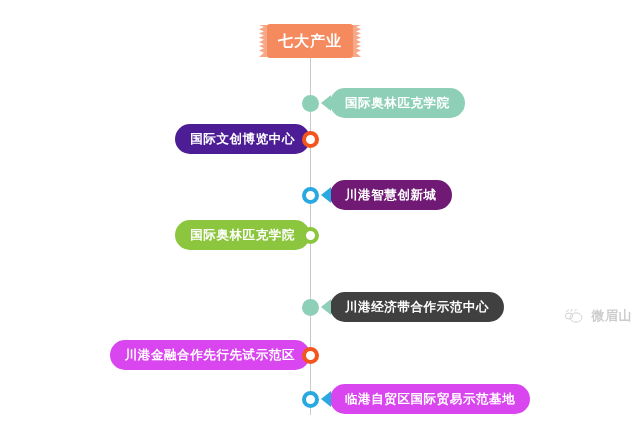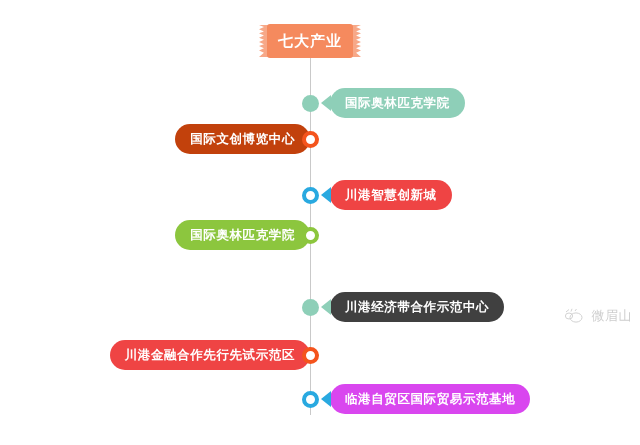--- a/index.html
+++ b/index.html
@@ -161,20 +161,21 @@
   
   .watermark {
     position: absolute;
     right: 8px;
     bottom: 12px;
     display: flex;
     align-items: center;
     gap: 6px;
     opacity: 0.30;
     z-index: 6;
+    font-weight: bold;
   }
   .watermark-icon {
     width: 22px;
     height: 16px;
     position: relative;
   }
   .watermark-text {
     font-size: 13px;
     color: #5a5a5a;
     letter-spacing: 0.5px;
@@ -198,45 +199,45 @@
 
   <div id="nodes">
       <div class="node right" style="top: 103px;">
         <div class="marker filled" style="color: rgb(142, 207, 184);"></div>
         <div class="bubble" style="background: rgb(142, 207, 184); color: rgb(142, 207, 184);">
           <span class="bubble-label">国际奥林匹克学院</span>
         </div>
       </div>
       <div class="node left" style="top: 139px;">
         <div class="marker ring" style="color: rgb(244, 84, 29);"></div>
-        <div class="bubble" style="background: #c2410c; color: rgb(244, 84, 29);">
+        <div class="bubble" style="background: #4c1d95; color: rgb(244, 84, 29);">
           <span class="bubble-label">国际文创博览中心</span>
         </div>
       </div>
       <div class="node right" style="top: 195px;">
         <div class="marker ring" style="color: rgb(41, 169, 224);"></div>
-        <div class="bubble" style="background: #ef4444; color: rgb(41, 169, 224);">
+        <div class="bubble" style="background: #701a75; color: rgb(41, 169, 224);">
           <span class="bubble-label">川港智慧创新城</span>
         </div>
       </div>
       <div class="node left" style="top: 235px;">
         <div class="marker ring" style="color: rgb(140, 198, 62);"></div>
         <div class="bubble" style="background: rgb(140, 198, 62); color: rgb(140, 198, 62);">
           <span class="bubble-label">国际奥林匹克学院</span>
         </div>
       </div>
       <div class="node right" style="top: 307px;">
         <div class="marker filled" style="color: rgb(142, 207, 184);"></div>
         <div class="bubble" style="background: #404040; color: rgb(142, 207, 184);">
           <span class="bubble-label">川港经济带合作示范中心</span>
         </div>
       </div>
       <div class="node left" style="top: 355px;">
         <div class="marker ring" style="color: rgb(244, 84, 29);"></div>
-        <div class="bubble" style="background: #ef4444; color: rgb(244, 84, 29);">
+        <div class="bubble" style="background: #d946ef; color: rgb(244, 84, 29);">
           <span class="bubble-label">川港金融合作先行先试示范区</span>
         </div>
       </div>
       <div class="node right" style="top: 399px;">
         <div class="marker ring" style="color: rgb(41, 169, 224);"></div>
         <div class="bubble" style="background: #d946ef; color: rgb(41, 169, 224);">
           <span class="bubble-label">临港自贸区国际贸易示范基地</span>
         </div>
       </div>
     </div>

